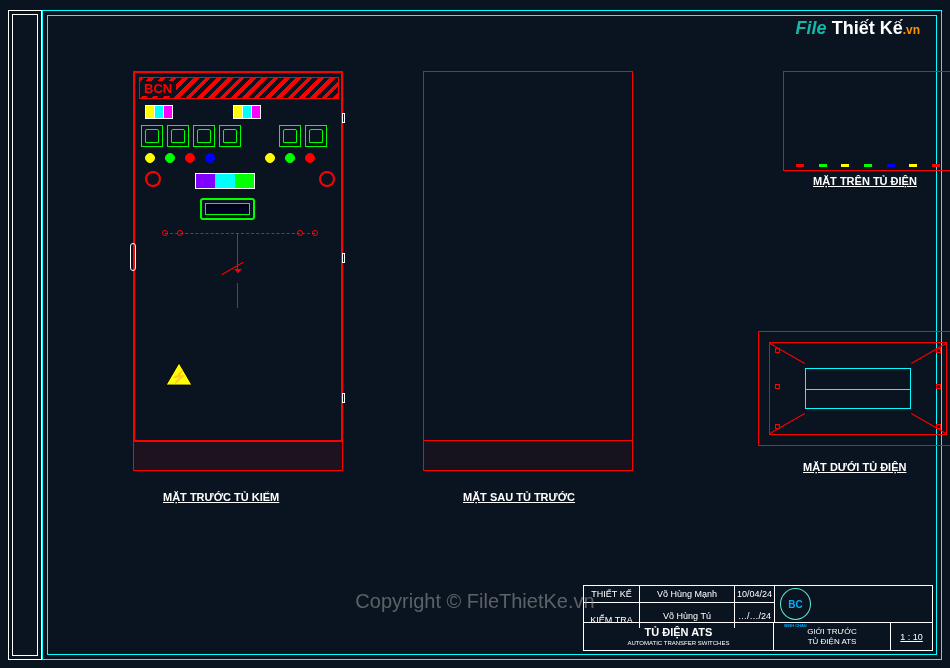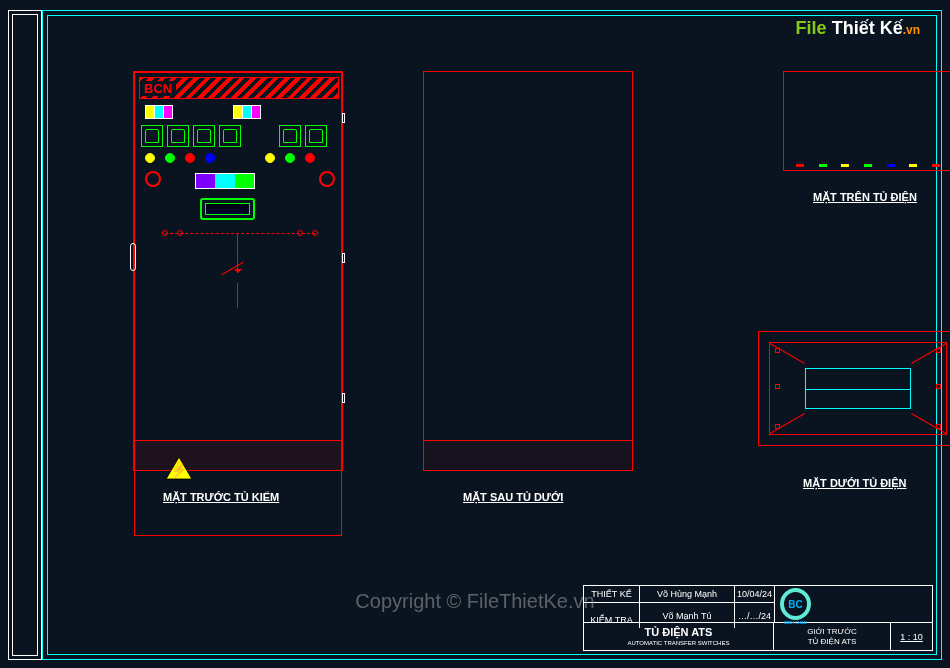--- a/index.html
+++ b/index.html
@@ -35,21 +35,21 @@
     left: 3px; top: 3px; right: 3px; bottom: 3px;
     border: 1px solid #ffffff;
   }
 
   
   .panel {
     position: absolute;
     border: 1px solid #ff0000;
   }
   .front-panel { left: 90px; top: 60px; width: 210px; height: 400px; }
-  .front-panel .body { position:absolute; left:0; top:0; width:100%; height:464px; border:1px solid #ff0000; }
+  .front-panel .body { position:absolute; left:0; top:0; width:100%; height:370px; border:1px solid #ff0000; }
   .front-panel .base { position:absolute; left:0; bottom:0; width:100%; height:30px; background: rgba(255,0,0,0.08); border-top:1px solid #ff0000;}
   .back-panel { left: 380px; top: 60px; width: 210px; height: 400px; }
   .back-panel .base { position:absolute; left:0; bottom:0; width:100%; height:30px; border-top:1px solid #ff0000; background: rgba(255,0,0,0.05);}
   .top-panel { left: 740px; top: 60px; width: 170px; height: 100px; }
   .bottom-panel { left: 715px; top: 320px; width: 200px; height: 115px; }
 
   .view-label {
     position: absolute;
     color: #ffffff;
     font-size: 11px;
@@ -123,30 +123,30 @@
     border: 1px solid #ffffff;
     font-size: 9px;
     color: #ffffff;
     background: #0a1420;
   }
   .tb-row { display: flex; border-top: 1px solid #fff; }
   .tb-row:first-child { border-top: none; }
   .tb-cell { padding: 3px 5px; border-left: 1px solid #fff; display:flex; align-items:center; justify-content:center; text-align:center; }
   .tb-cell:first-child { border-left: none; }
   .company-name { font-size: 14px; font-weight: bold; }
-  .bc-logo { width:32px; height:32px; border-radius:50%; border:4px solid #5eead4; display:inline-flex; align-items:center; justify-content:center; font-size:10px; color:#00b0ff; font-weight:bold; position:relative;}
+  .bc-logo { width:32px; height:32px; border-radius:50%; border:1px solid #5eead4; display:inline-flex; align-items:center; justify-content:center; font-size:10px; color:#00b0ff; font-weight:bold; position:relative;}
   .bc-logo::after { content:'BINH CHAU'; position:absolute; bottom:-9px; font-size:4px; color:#00b0ff; white-space:nowrap;}
 
   
   .wm-logo {
     position:absolute; right:30px; top:18px;
     font-size:18px; font-weight:bold;
     color:#fff;
   }
-  .wm-logo .f { color:#84cc16; }
+  .wm-logo .f { color:#14b8a6;font-style:italic; }
   .wm-logo .vn { color:#ff9000; font-size:12px; }
   .wm-center {
     position:absolute; left:50%; top:90%; transform:translate(-50%,-50%);
     font-size:20px; color:rgba(160,160,160,0.55); font-weight:500;
     pointer-events:none;
   }
 </style>
 </head>
 <body>
 
@@ -223,63 +223,63 @@
       <div class="hinge" style="top:180px;"></div>
       <div class="hinge" style="top:320px;"></div>
     </div>
     <div class="base"></div>
   </div>
   <div class="view-label" style="left:120px; top:480px;">MẶT TRƯỚC TỦ KIỂM</div>
 
   <div class="panel back-panel">
     <div class="base"></div>
   </div>
-  <div class="view-label" style="left:420px; top:480px;">MẶT SAU TỦ DƯỚI</div>
+  <div class="view-label" style="left:420px; top:480px;">MẶT SAU TỦ TRƯỚC</div>
 
   <div class="panel top-panel">
     <div class="scale">
       <span style="background:#f00"></span>
         <span style="background:#0f0"></span>
       <span style="background:#ff0"></span>
         <span style="background:#0f0"></span>
       <span style="background:#00f"></span>
         <span style="background:#ff0"></span>
       <span style="background:#f00"></span>
     </div>
   </div>
-  <div class="view-label" style="left:770px; top:180px;">MẶT TRÊN TỦ ĐIỆN</div>
+  <div class="view-label" style="left:770px; top:164px;">MẶT TRÊN TỦ ĐIỆN</div>
 
   <div class="panel bottom-panel">
     <div class="bp-outer">
       <div class="bp-inner"></div>
       <div class="bp-diag" style="left:0;top:0;width:40px;transform-origin:left;transform:rotate(30deg);"></div>
       <div class="bp-diag" style="right:0;top:0;width:40px;transform-origin:right;transform:rotate(-30deg);"></div>
       <div class="bp-diag" style="left:0;bottom:0;width:40px;transform-origin:left;transform:rotate(-30deg);"></div>
       <div class="bp-diag" style="right:0;bottom:0;width:40px;transform-origin:right;transform:rotate(30deg);"></div>
       <div class="screw" style="left:5px;top:5px;"></div>
       <div class="screw" style="right:5px;top:5px;"></div>
       <div class="screw" style="left:5px;bottom:5px;"></div>
       <div class="screw" style="right:5px;bottom:5px;"></div>
       <div class="screw" style="left:5px;top:45%;"></div>
       <div class="screw" style="right:5px;top:45%;"></div>
     </div>
   </div>
-  <div class="view-label" style="left:760px; top:450px;margin-top:16px;">MẶT DƯỚI TỦ ĐIỆN</div>
+  <div class="view-label" style="left:760px; top:450px;">MẶT DƯỚI TỦ ĐIỆN</div>
 
   <div class="title-block">
     <div class="tb-row" style="height:36px;">
       <div style="width:190px; display:flex; flex-direction:column;">
         <div style="flex:1; display:flex; border-bottom:1px solid #fff;">
           <div class="tb-cell" style="width:55px;">THIẾT KẾ</div>
           <div class="tb-cell" style="width:95px;">Võ Hùng Mạnh</div>
           <div class="tb-cell" style="width:40px;">10/04/24</div>
         </div>
         <div style="flex:1; display:flex;">
           <div class="tb-cell" style="width:55px;margin-top:9px;">KIỂM TRA</div>
-          <div class="tb-cell" style="width:95px;">Võ Mạnh Tú</div>
+          <div class="tb-cell" style="width:95px;">Võ Hùng Tú</div>
           <div class="tb-cell" style="width:40px;">…/…/24</div>
         </div>
       </div>
       <div class="tb-cell" style="width:42px;">
         <div class="bc-logo">BC</div>
       </div>
     </div>
     <div class="tb-row" style="height:28px;">
       <div class="tb-cell" style="width:190px; flex-direction:column; line-height:1.2;">
         <div style="font-size:11px; font-weight:bold;">TỦ ĐIỆN ATS</div>

